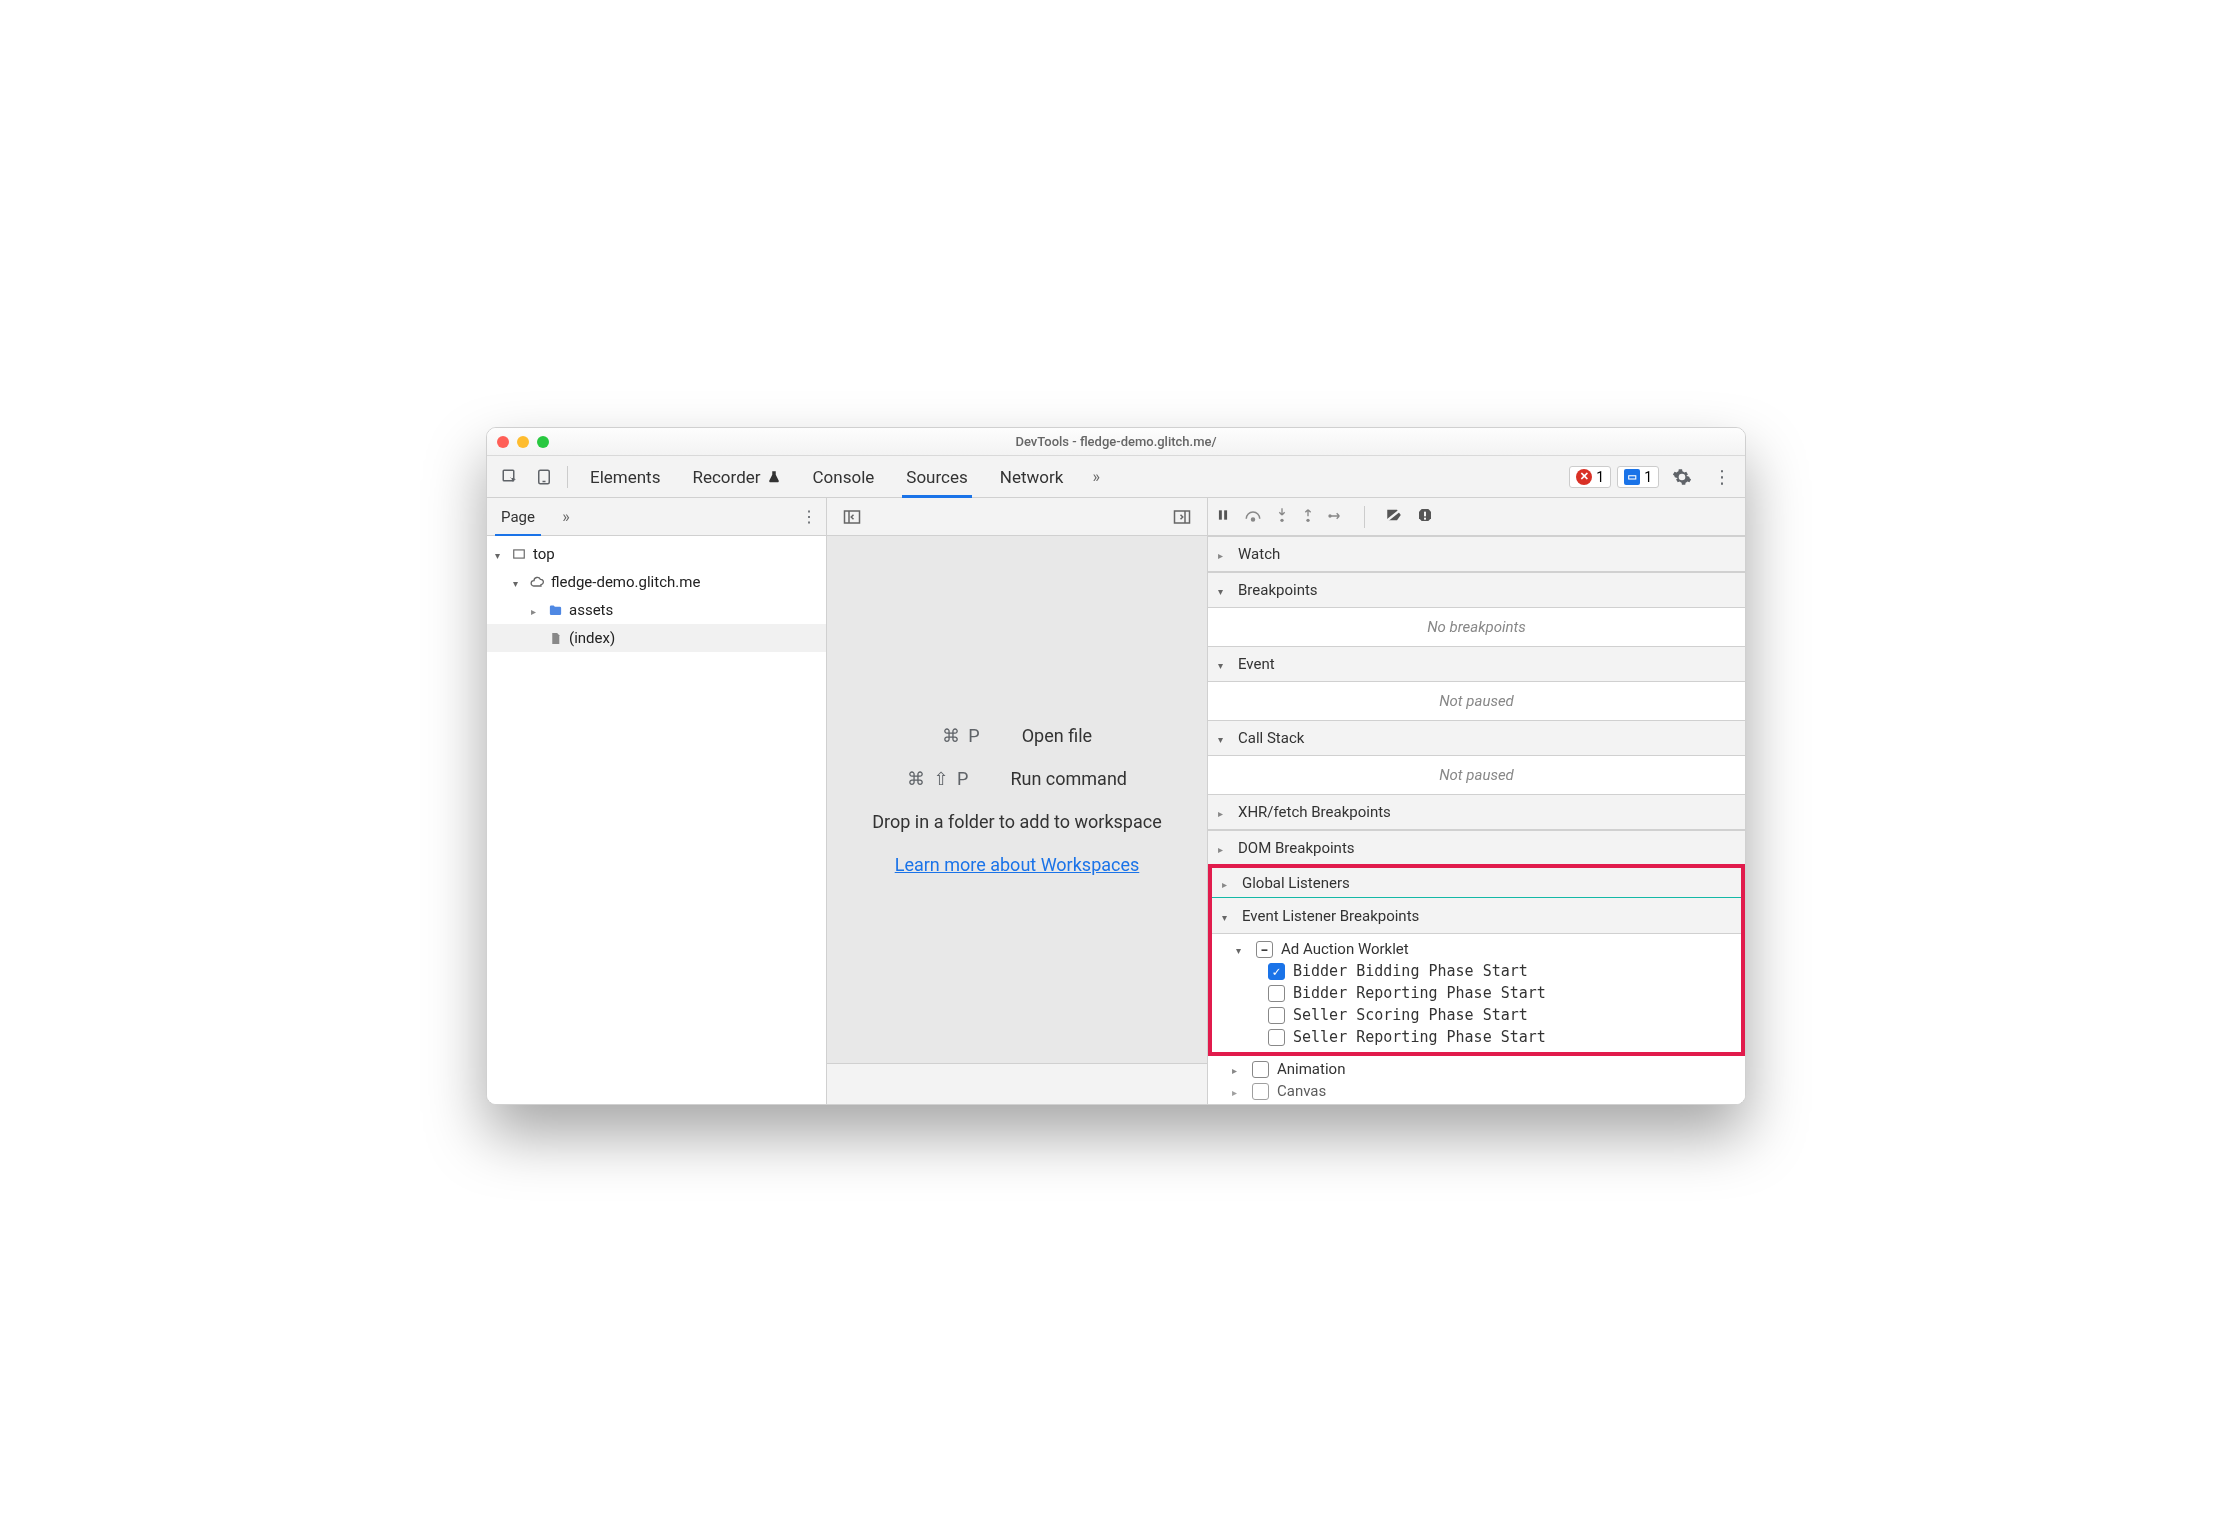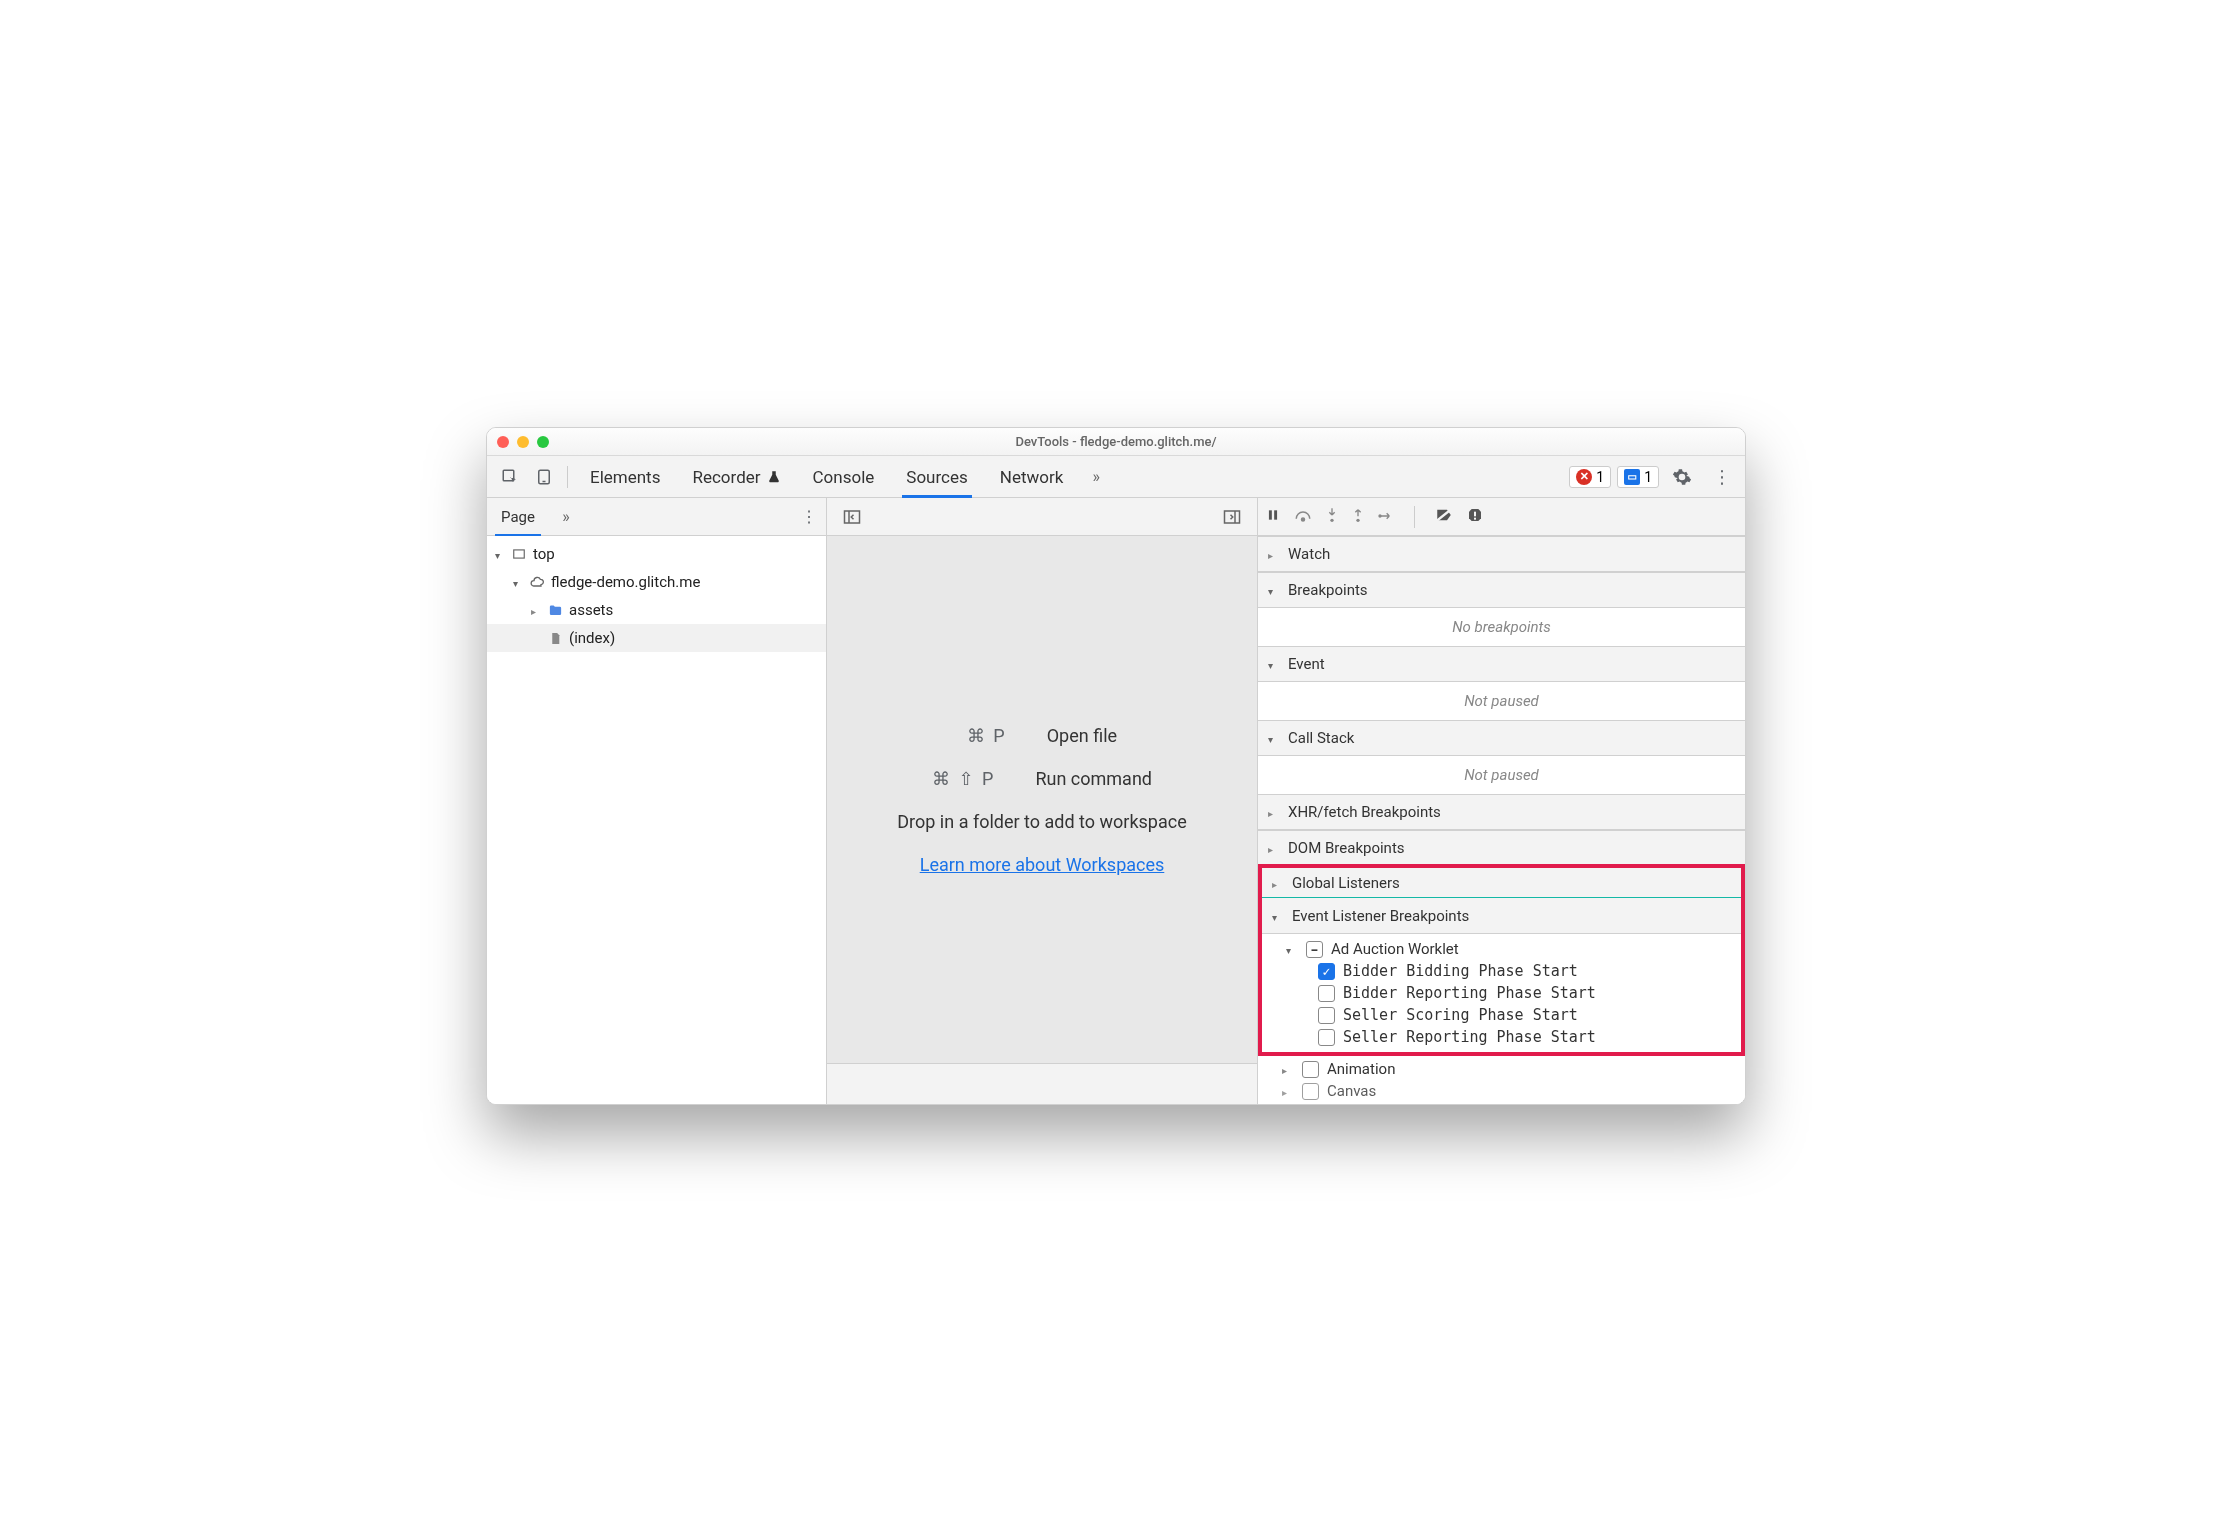--- a/index.html
+++ b/index.html
@@ -99,21 +99,21 @@
 
 .panel-mid { flex:1; background:#e8e8e8; display:flex; flex-direction:column;}
 .mid-toolbar { height: 38px; background:#f3f3f3; border-bottom:1px solid #d0d0d0; display:flex; align-items:center; justify-content:space-between; padding:0 8px;}
 .mid-content { flex:1; display:flex; flex-direction:column; align-items:center; justify-content:center; gap:22px; font-size:18px; color:#333; border-bottom:1px solid #d0d0d0;}
 .mid-content .line { display:flex; gap:40px; align-items:center;}
 .kbd { color:#5f6368; font-size:18px; letter-spacing:2px;}
 .mid-content a { color:#1a73e8; text-decoration: underline; }
 .mid-footer { height:40px; background:#f3f3f3;}
 
 
-.panel-right { width: 488px; border-left:1px solid #d0d0d0; background:#fff; display:flex; flex-direction:column; overflow:hidden;}
+.panel-right { width: 538px; border-left:1px solid #d0d0d0; background:#fff; display:flex; flex-direction:column; overflow:hidden;}
 .debug-tb { height:38px; background:#f3f3f3; border-bottom:1px solid #d0d0d0; display:flex; align-items:center; padding:0 8px; gap:14px; color:#888;}
 .section-head { height:36px; background:#f3f3f3; border-bottom:1px solid #d0d0d0; border-top:1px solid #d0d0d0; display:flex; align-items:center; padding:0 10px; font-size:15px; color:#333; gap:8px;}
 .section-head:first-of-type { border-top:none; }
 .section-body { background:#fff; font-size:15px; color:#333;}
 .empty { text-align:center; font-style:italic; color:#888; padding:10px 0;}
 .ev-row { display:flex; align-items:flex-end; gap:8px; padding:2px 0 2px 24px; font-size:15px;}
 .ev-child { display:flex; align-items:center; gap:8px; padding:2px 0 2px 56px; font-family: Menlo, Monaco, monospace; font-size:15px;}
 .checkbox { width:17px; height:17px; border:1.5px solid #888; border-radius:3px; background:#fff; display:flex;align-items:center;justify-content:center;}
 .checkbox.checked { background:#1a73e8; border-color:#1a73e8; }
 .checkbox.checked::after { content:"✓"; color:#fff; font-size:13px; font-weight:bold; line-height:1;}

